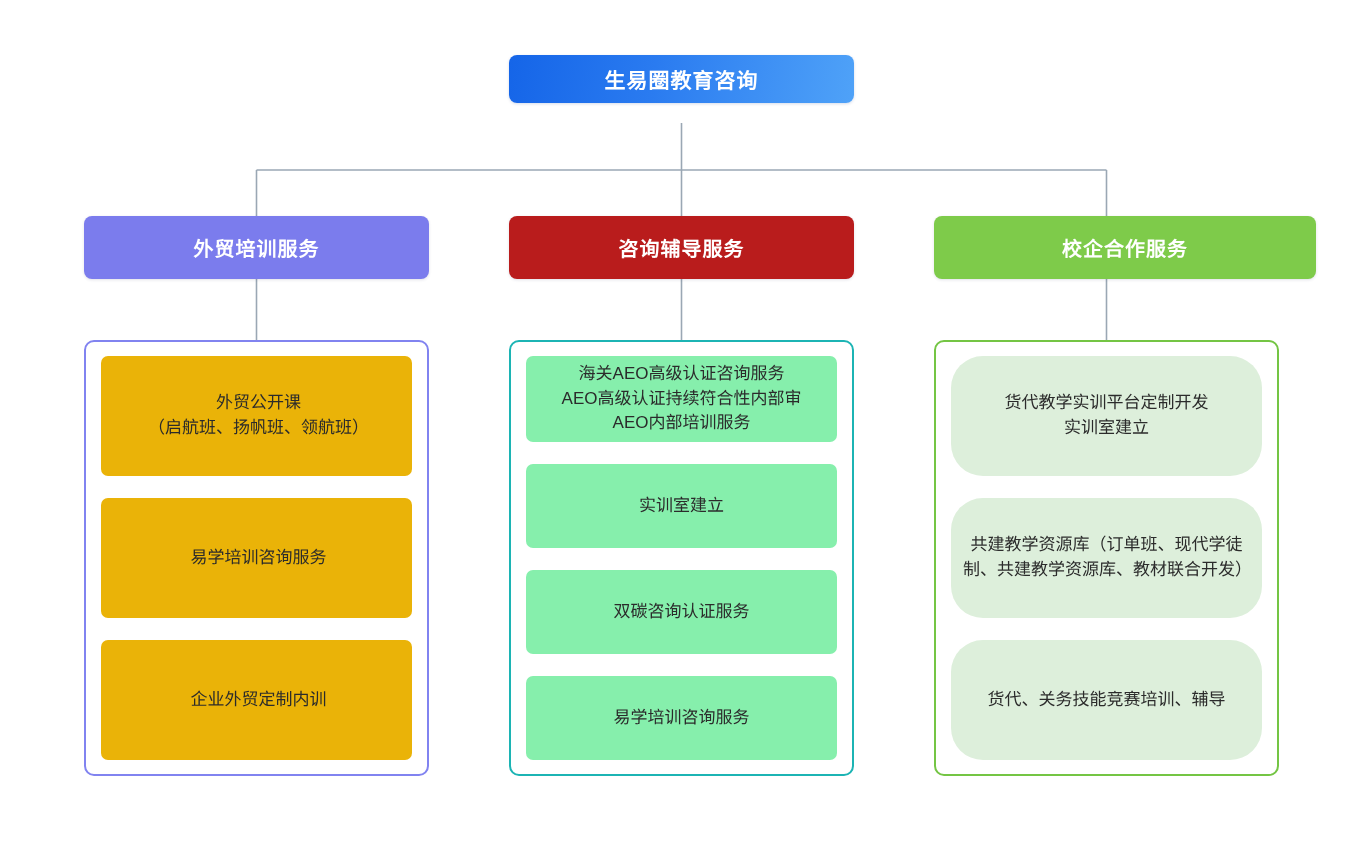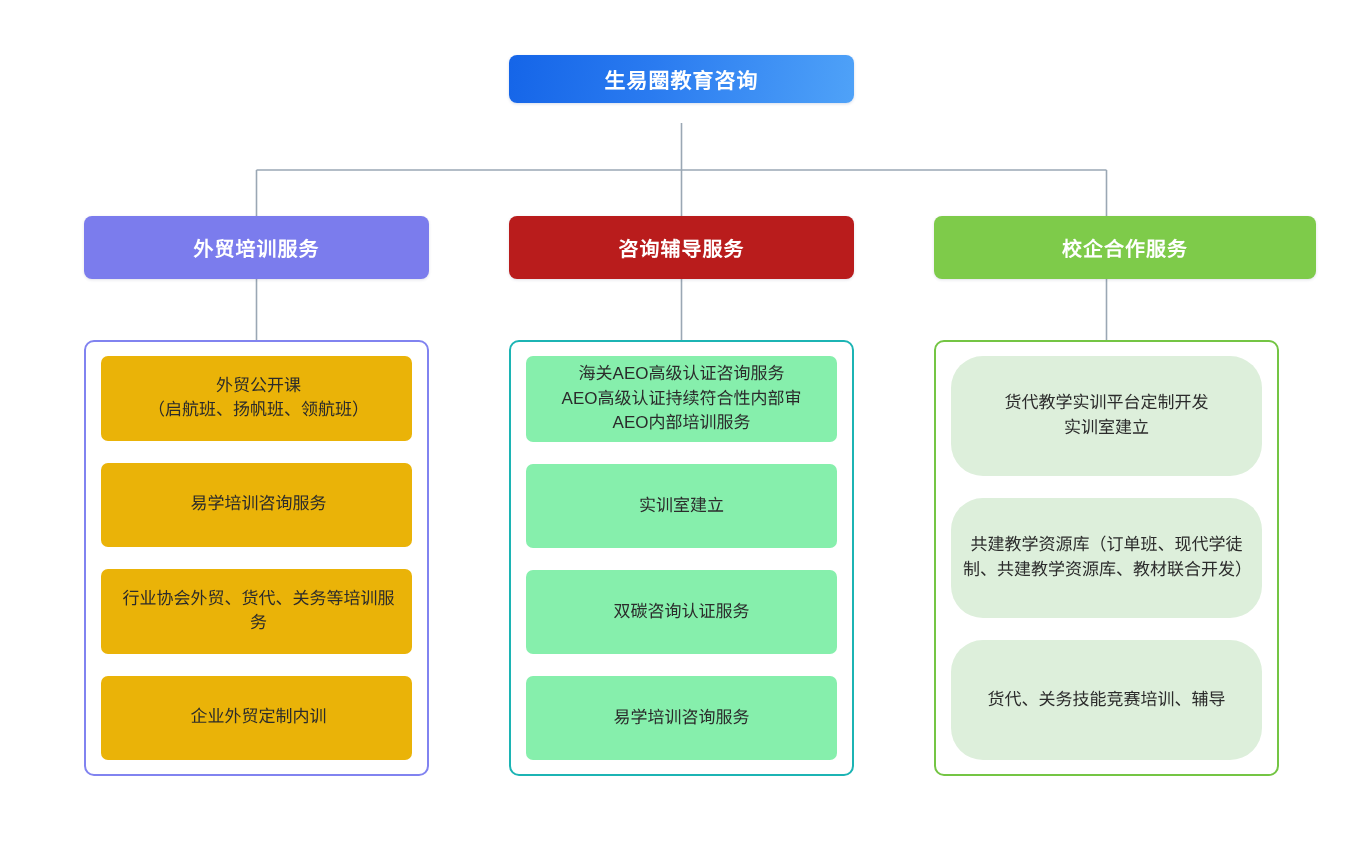--- a/index.html
+++ b/index.html
@@ -145,21 +145,20 @@
   </div>
 
   <div class="branch branch-1">
     <div class="branch-header">
       <span class="node-text">外贸培训服务</span>
     </div>
     <div class="card-box">
       <div class="card">外贸公开课
 （启航班、扬帆班、领航班）</div>
       <div class="card">易学培训咨询服务</div>
-      <div class="card">行业协会外贸、货代、关务等培训服务</div>
       <div class="card">企业外贸定制内训</div>
     </div>
   </div>
 
   <div class="branch branch-2">
     <div class="branch-header">
       <span class="node-text">咨询辅导服务</span>
     </div>
     <div class="card-box">
       <div class="card">海关AEO高级认证咨询服务

